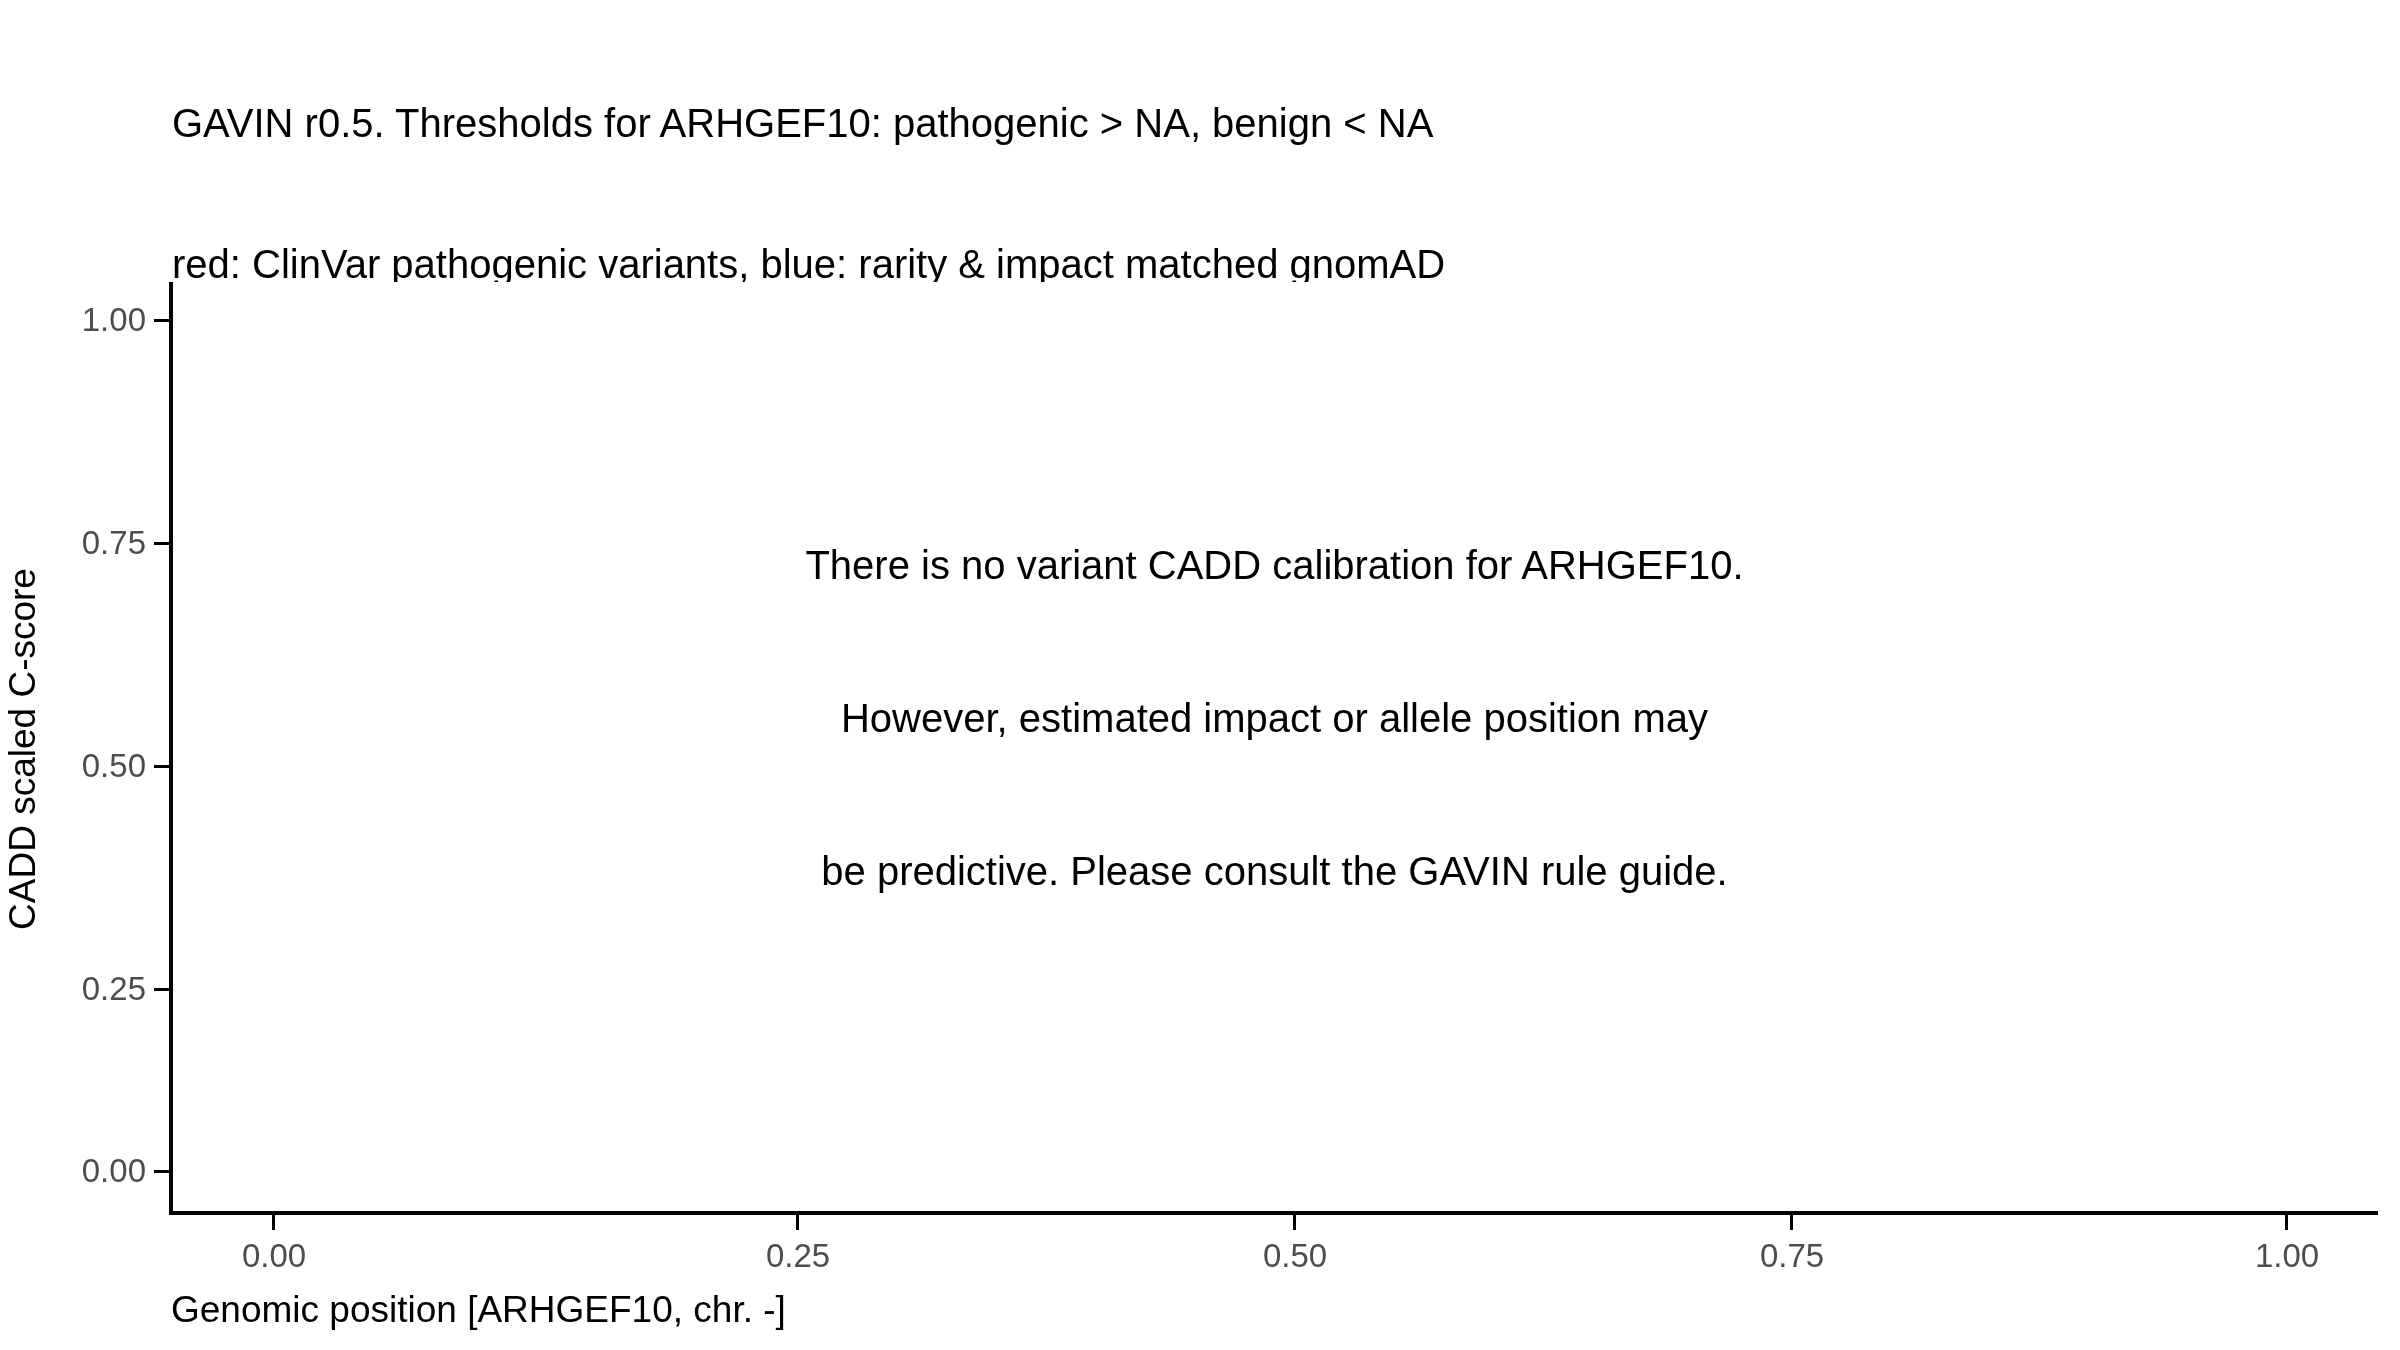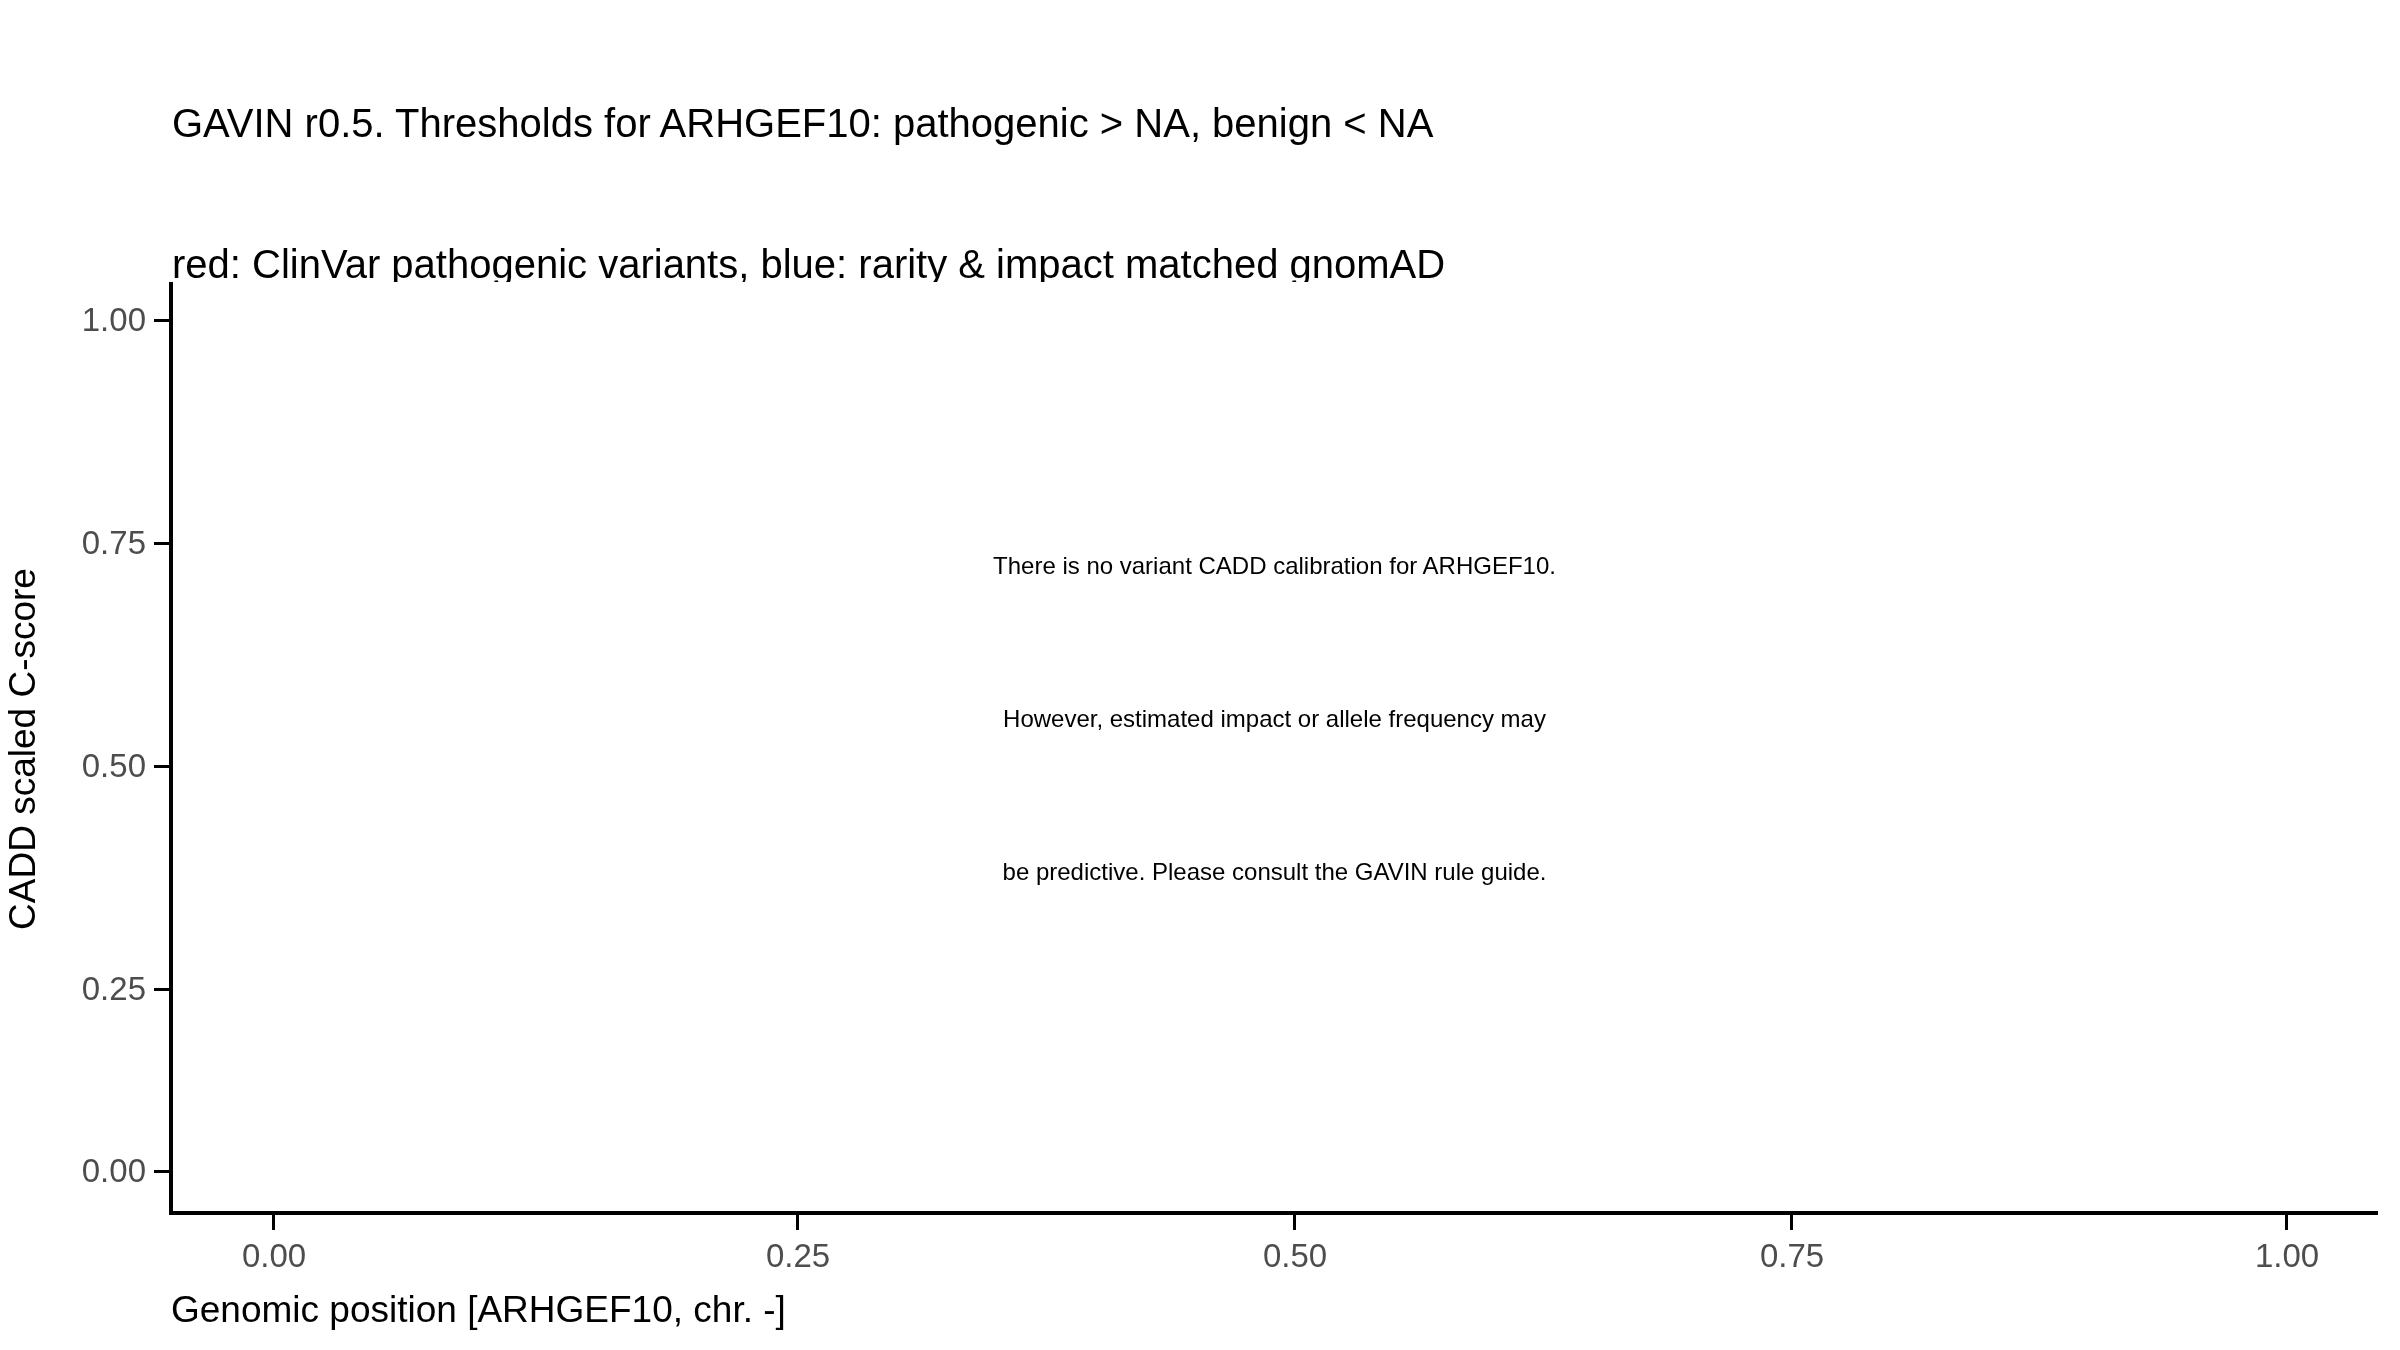--- a/index.html
+++ b/index.html
@@ -121,21 +121,21 @@
   }
 
   
   .annotation {
     position: absolute;
     left: 171px;
     top: 438px;
     width: 2207px;
     text-align: center;
     color: #000000;
-    font-size: 24px;
+    font-size: 40px;
     line-height: 51px;
     white-space: pre;
   }
   .annotation .ann-line {
     display: block;
   }
 </style>
 </head>
 <body>
 
@@ -174,17 +174,17 @@
   <div class="ticklabel-x-wrap" style="left:698px;">0.25</div>
   <div class="ticklabel-x-wrap" style="left:1195px;">0.50</div>
   <div class="ticklabel-x-wrap" style="left:1692px;">0.75</div>
   <div class="ticklabel-x-wrap" style="left:2187px;">1.00</div>
 
   <div class="axis-title-x">Genomic position [ARHGEF10, chr. -]</div>
   <div class="axis-title-y">CADD scaled C-score</div>
 
   <div class="annotation">
     <span class="ann-line">There is no variant CADD calibration for ARHGEF10.</span>
-    <span class="ann-line">However, estimated impact or allele frequency may</span>
+    <span class="ann-line">However, estimated impact or allele position may</span>
     <span class="ann-line">be predictive. Please consult the GAVIN rule guide.</span>
   </div>
 
 </div>
 
 </body></html>

